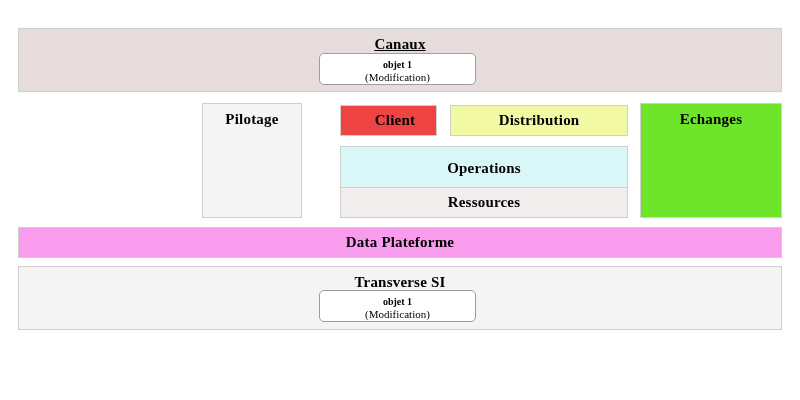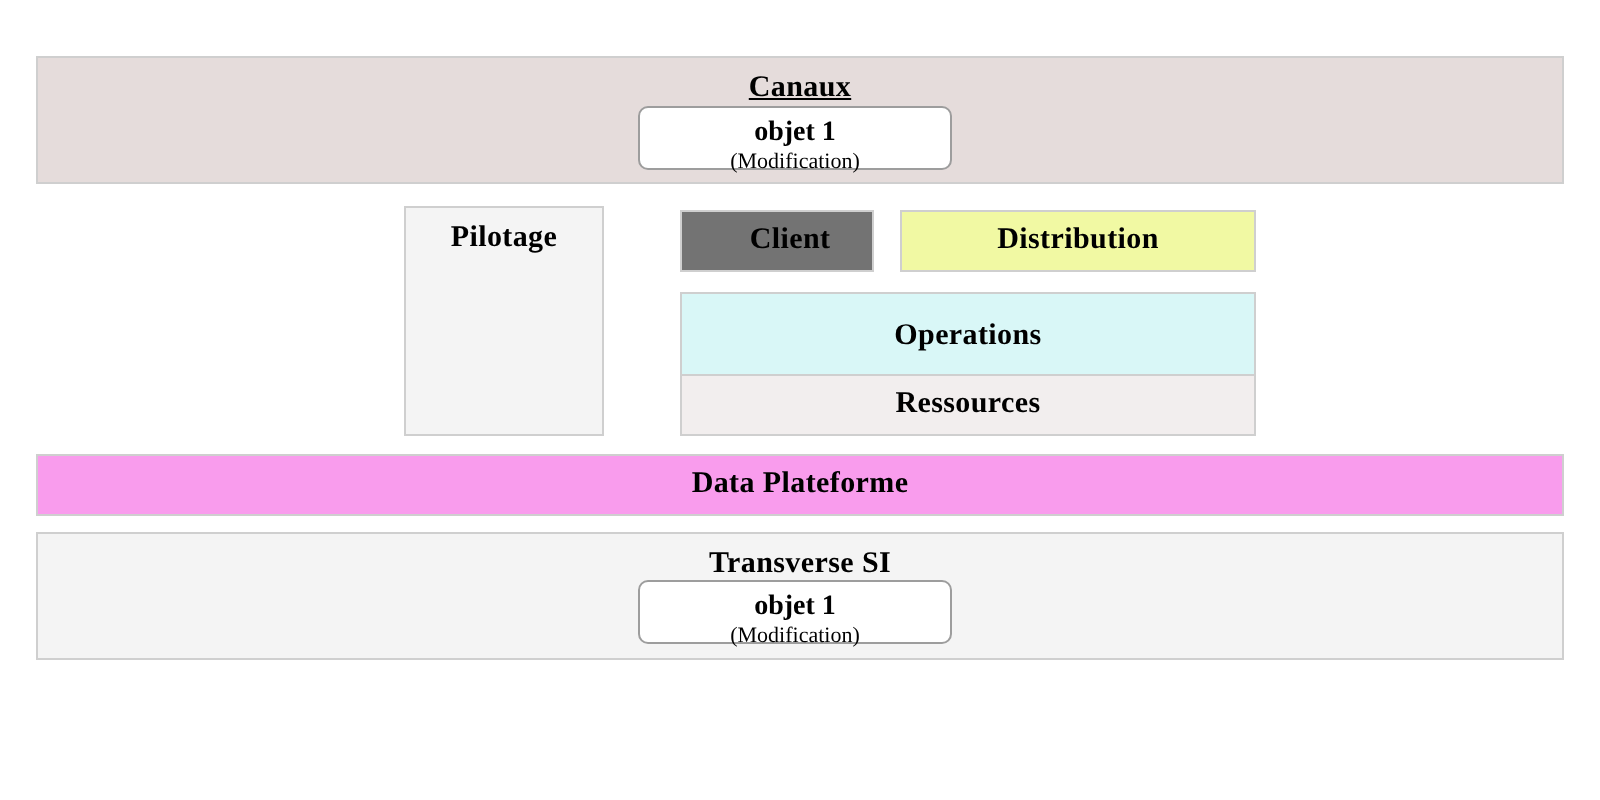--- a/index.html
+++ b/index.html
@@ -54,21 +54,21 @@
     position: absolute;
     box-sizing: border-box;
     background: #ffffff;
     border: 1px solid #9d9d9d;
     border-radius: 5px;
     text-align: center;
     padding-top: 5px;
   }
   .objet-name {
     font-weight: bold;
-    font-size: 14px;
+    font-size: 10px;
     line-height: 1.15;
   }
   .objet-state {
     font-weight: normal;
     font-size: 11px;
     line-height: 1.15;
   }
 
   
   #canaux {
@@ -124,36 +124,39 @@
   <div class="objet-card" id="canaux-objet">
     <div class="objet-name">objet 1</div>
     <div class="objet-state">(Modification)</div>
   </div>
 
 
   <div class="block" id="pilotage" style="background:#f4f4f4;">
     <div class="block-title">Pilotage</div>
   </div>
 
-  <div class="block band" id="client" style="background:#737373;padding-left:13px;">
+  <div class="block band" id="client" style="background:#ef4444;padding-left:13px;">
     <div class="block-title">Client</div>
   </div>
 
   <div class="block band" id="distribution" style="background:#f1f9a3;">
     <div class="block-title">Distribution</div>
   </div>
 
   <div class="block band" id="operations" style="background:#d9f7f7;">
     <div class="block-title">Operations</div>
   </div>
 
   <div class="block band" id="ressources" style="background:#f2eeee;">
     <div class="block-title">Ressources</div>
   </div>
 
+  <div class="block" id="echanges" style="background:#6ee42b;">
+    <div class="block-title">Echanges</div>
+  </div>
 
   <div class="block" id="transverse" style="background:#f4f4f4;">
     <div class="block-title">Transverse SI</div>
   </div>
 
   <div class="block band" id="dataplateforme" style="background:#f99ced;">
     <div class="block-title">Data Plateforme</div>
   </div>
   <div class="objet-card" id="transverse-objet">
     <div class="objet-name">objet 1</div>

